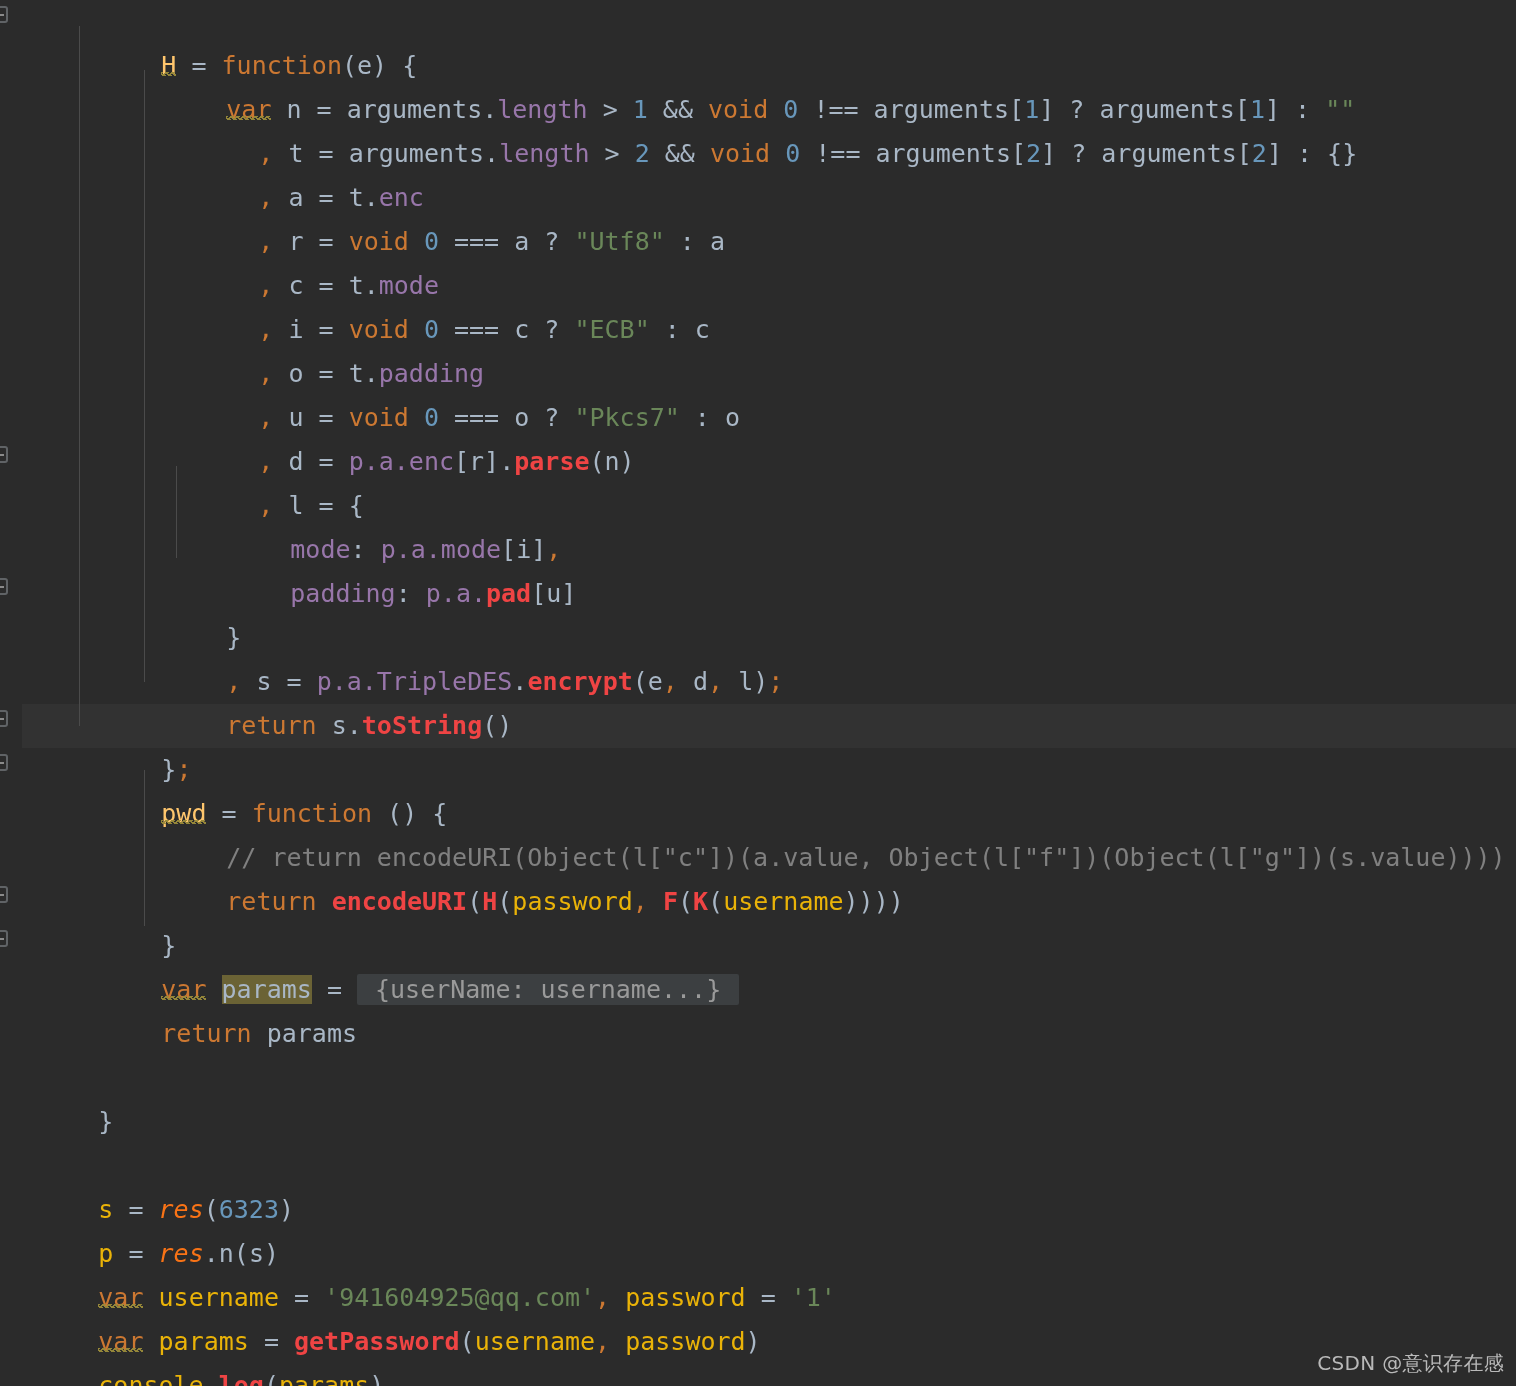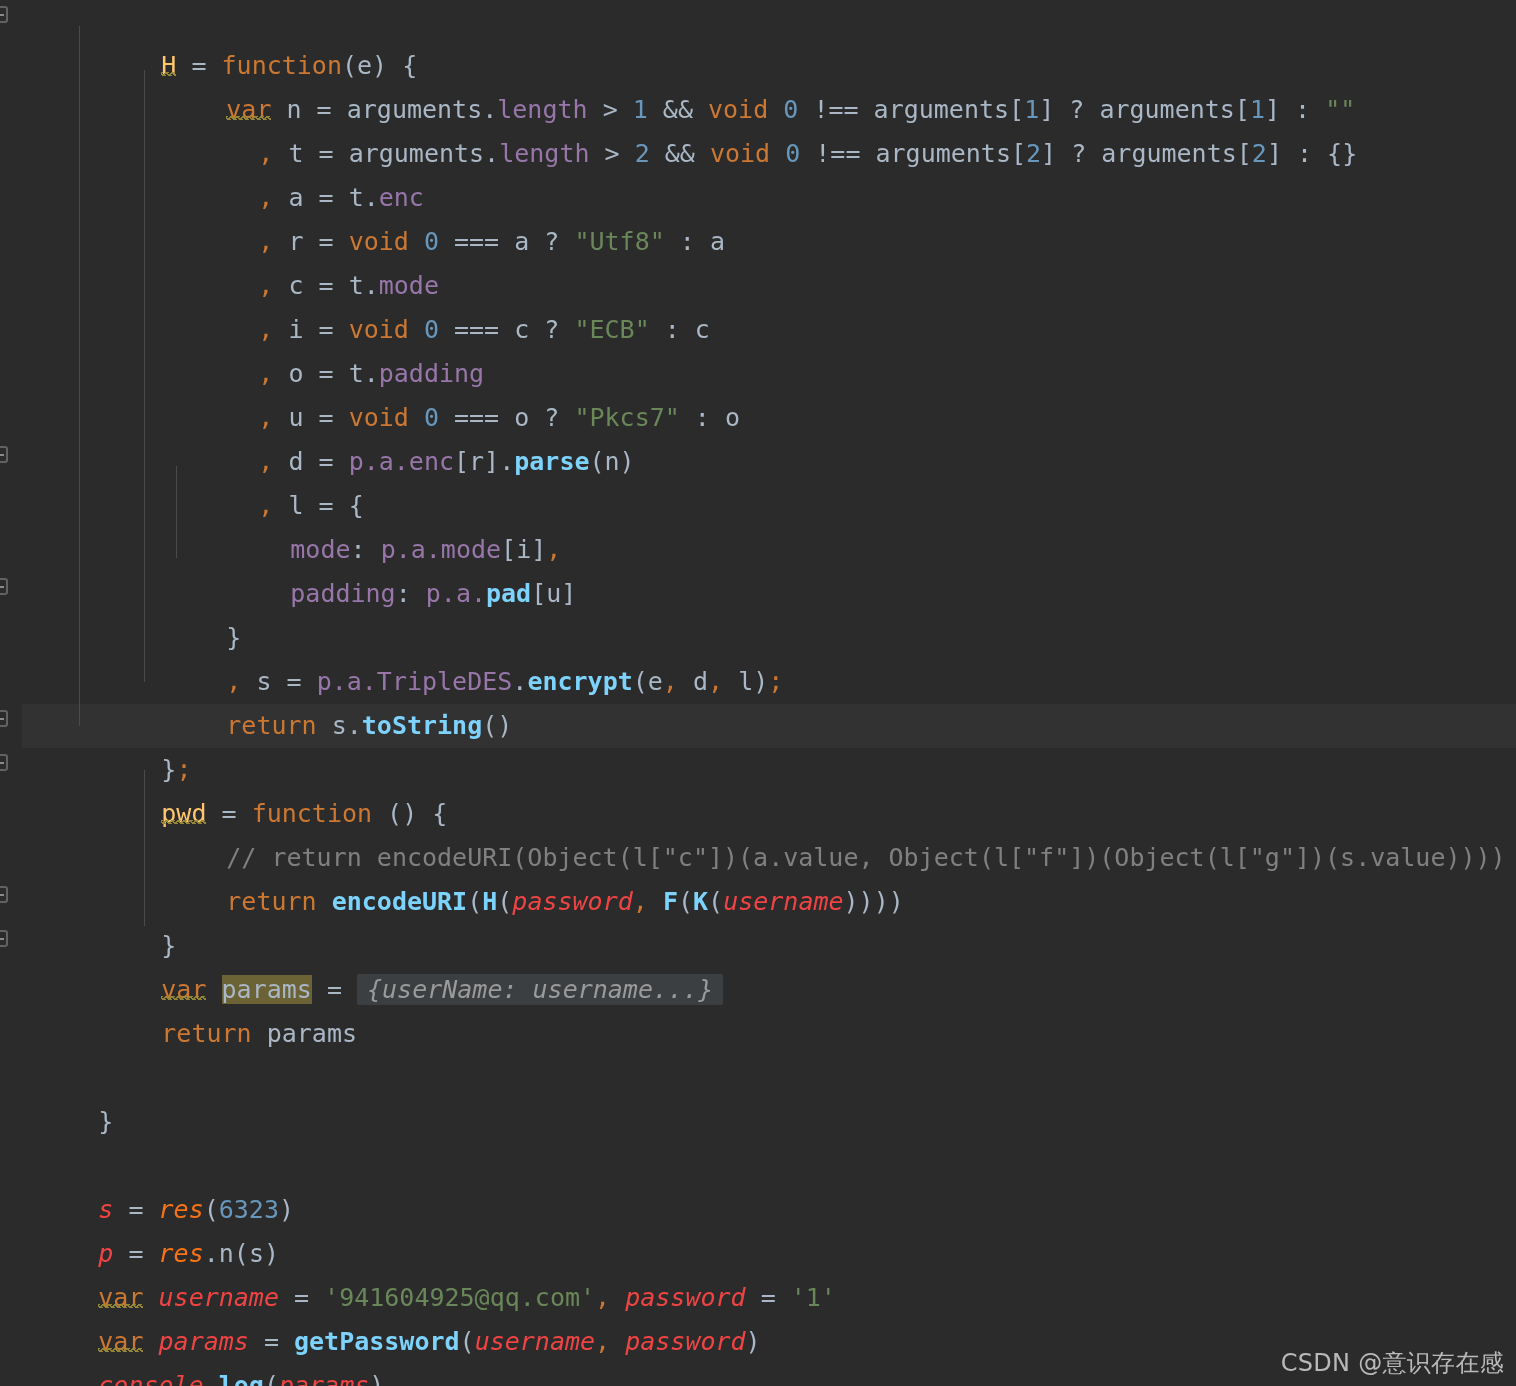--- a/index.html
+++ b/index.html
@@ -79,23 +79,23 @@
     color: #a9b7c6;
   }
 
   
   .kw      { color: #cc7832; }              
   .num     { color: #6897bb; }              
   .str     { color: #6a8759; }              
   .prop    { color: #9876aa; margin-top: 12px; }              
   .ident   { color: #a9b7c6; }              
   .fn      { color: #ffc66d; }              
-  .fnb     { color: #7dd3fc; font-weight: bold; }
+  .fnb     { color: #ef4444; font-weight: bold; }
   .cmt     { color: #808080; }              
-  .glob    { color: #ef4444; font-style: italic; }  
+  .glob    { color: #eab308; }  
   .globf   { color: #f97316; font-style: italic; }
   .punc    { color: #a9b7c6; }
 
   
   .squig {
     position: relative;
     text-decoration: none;
   }
   .squig::after {
     content: "";
@@ -119,32 +119,31 @@
   
   .occ-hl {
     background: #6b6335;
     color: #a9b7c6;
   }
   
   .folded {
     background: #3c3f41;
     color: #9a9a9a;
     border-radius: 2px;
-    padding: 1px 10px;
-    font-style: italic;
+    padding: 1px 18px;
   }
 
   
   .watermark {
     position: absolute;
     right: 12px;
     bottom: 10px;
     color: #b9b9b9;
     font-family: "DejaVu Sans", "Liberation Sans", sans-serif;
-    font-size: 24px;
+    font-size: 20px;
     line-height: 26px;
     letter-spacing: .3px;
     z-index: 6;
     white-space: pre;
   }
 </style>
 </head>
 <body>
 
 <div id="editor">

